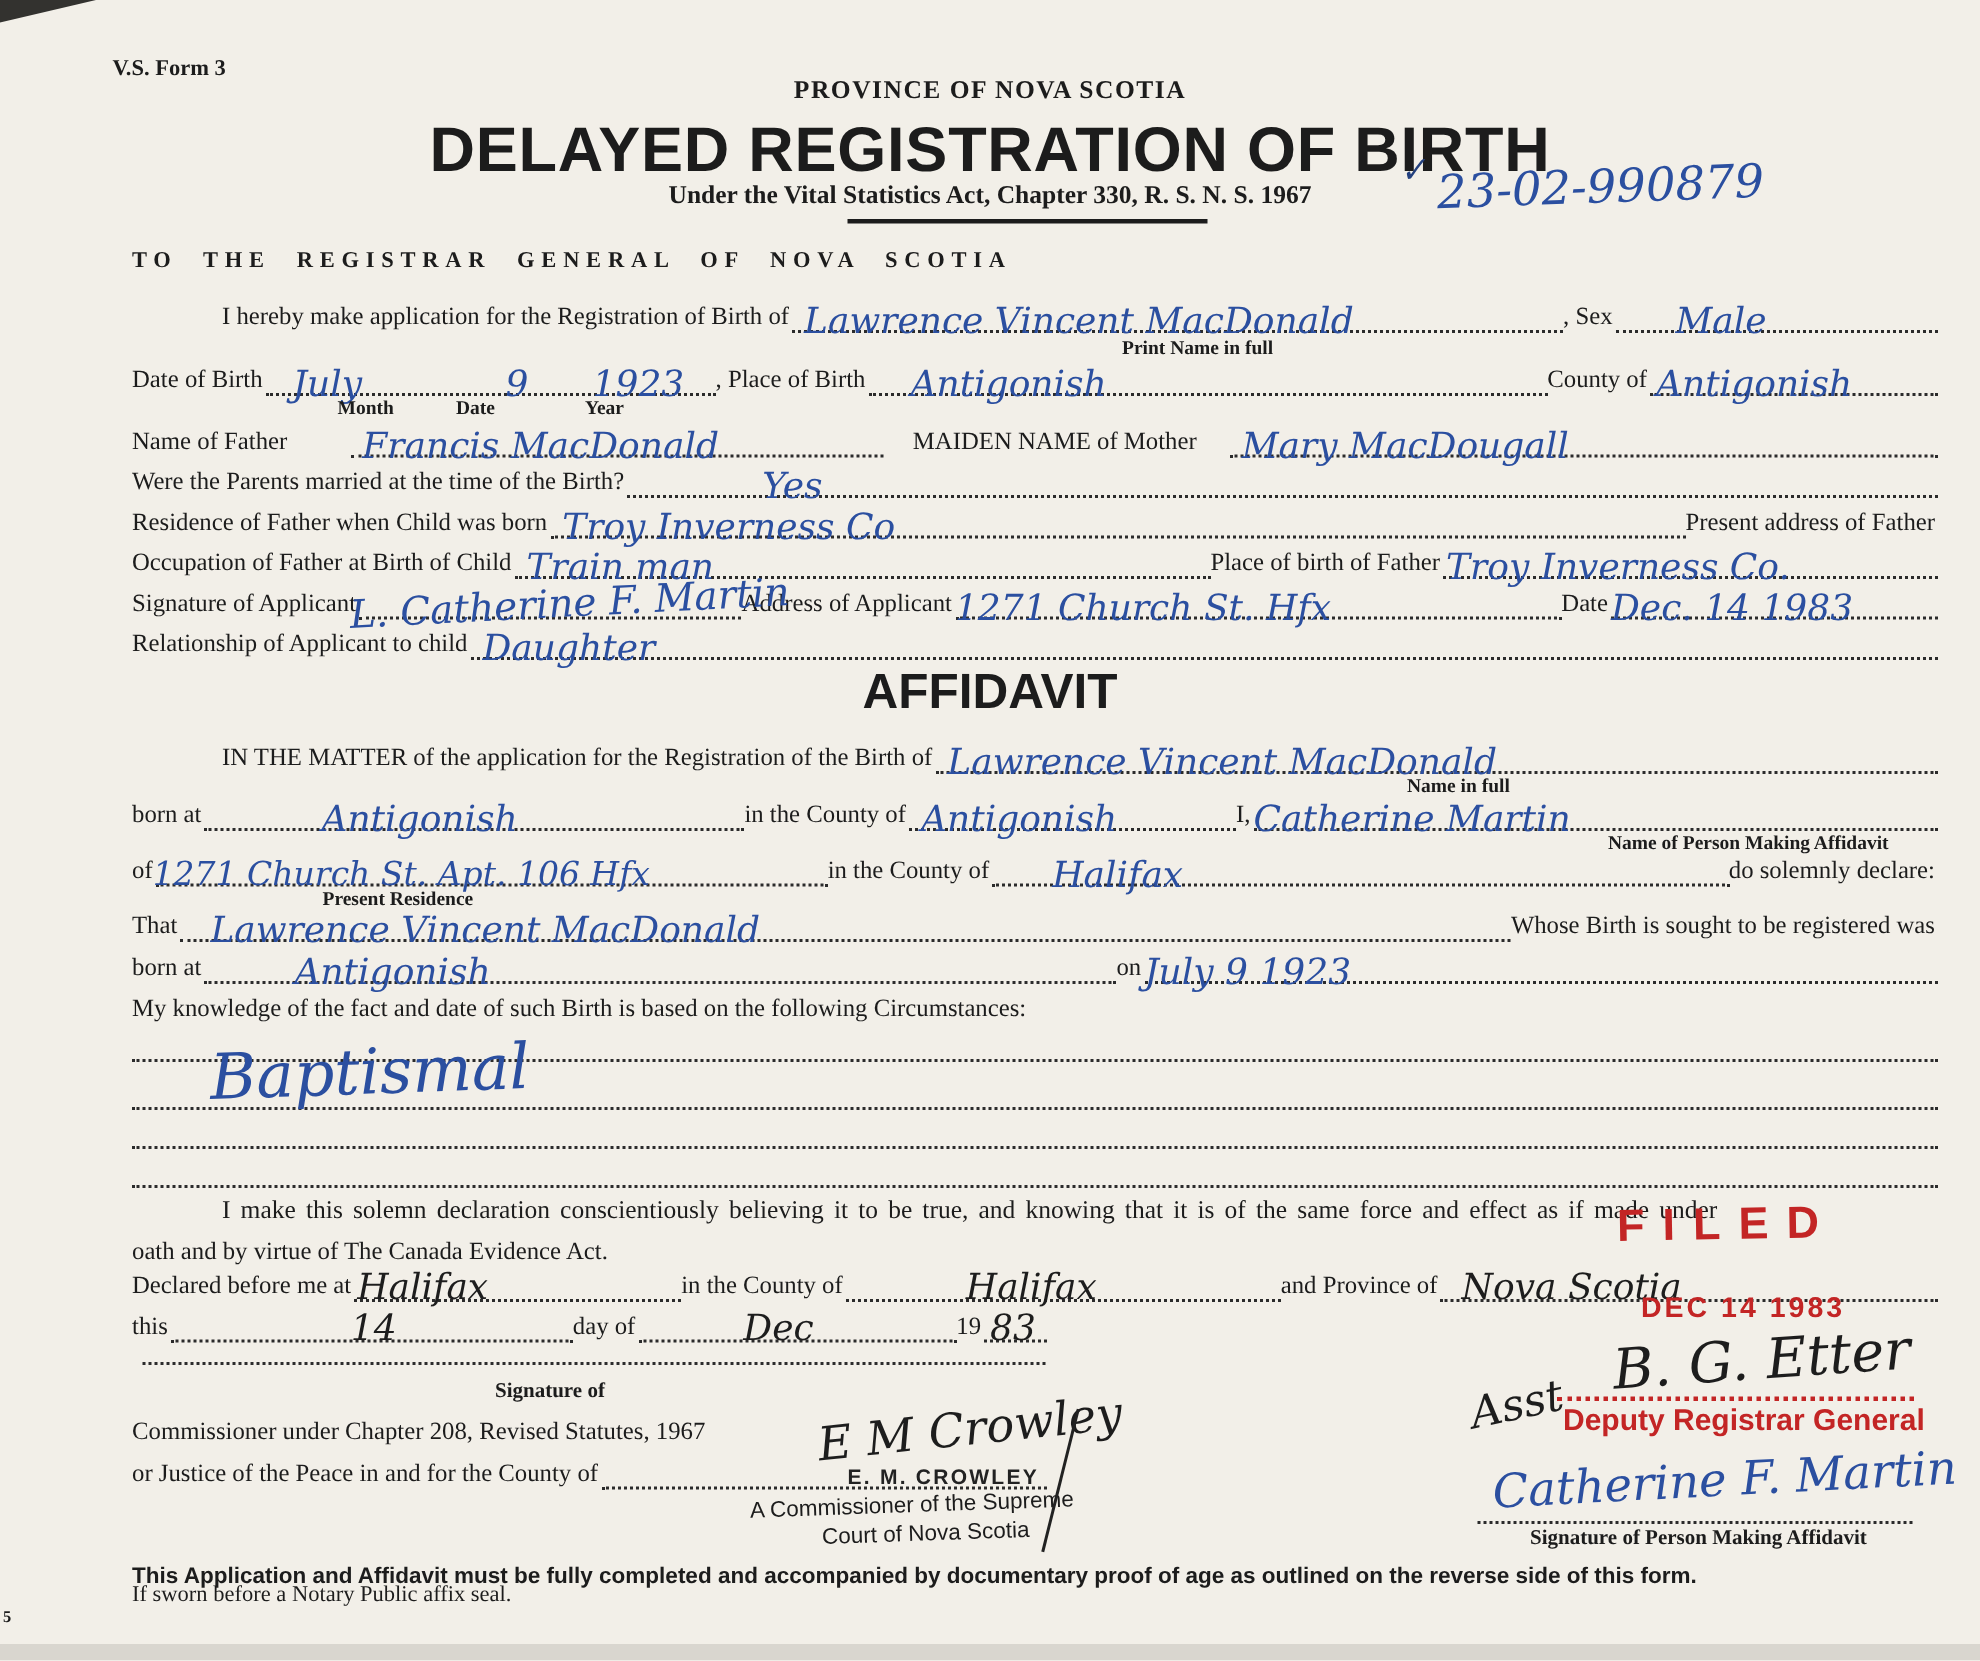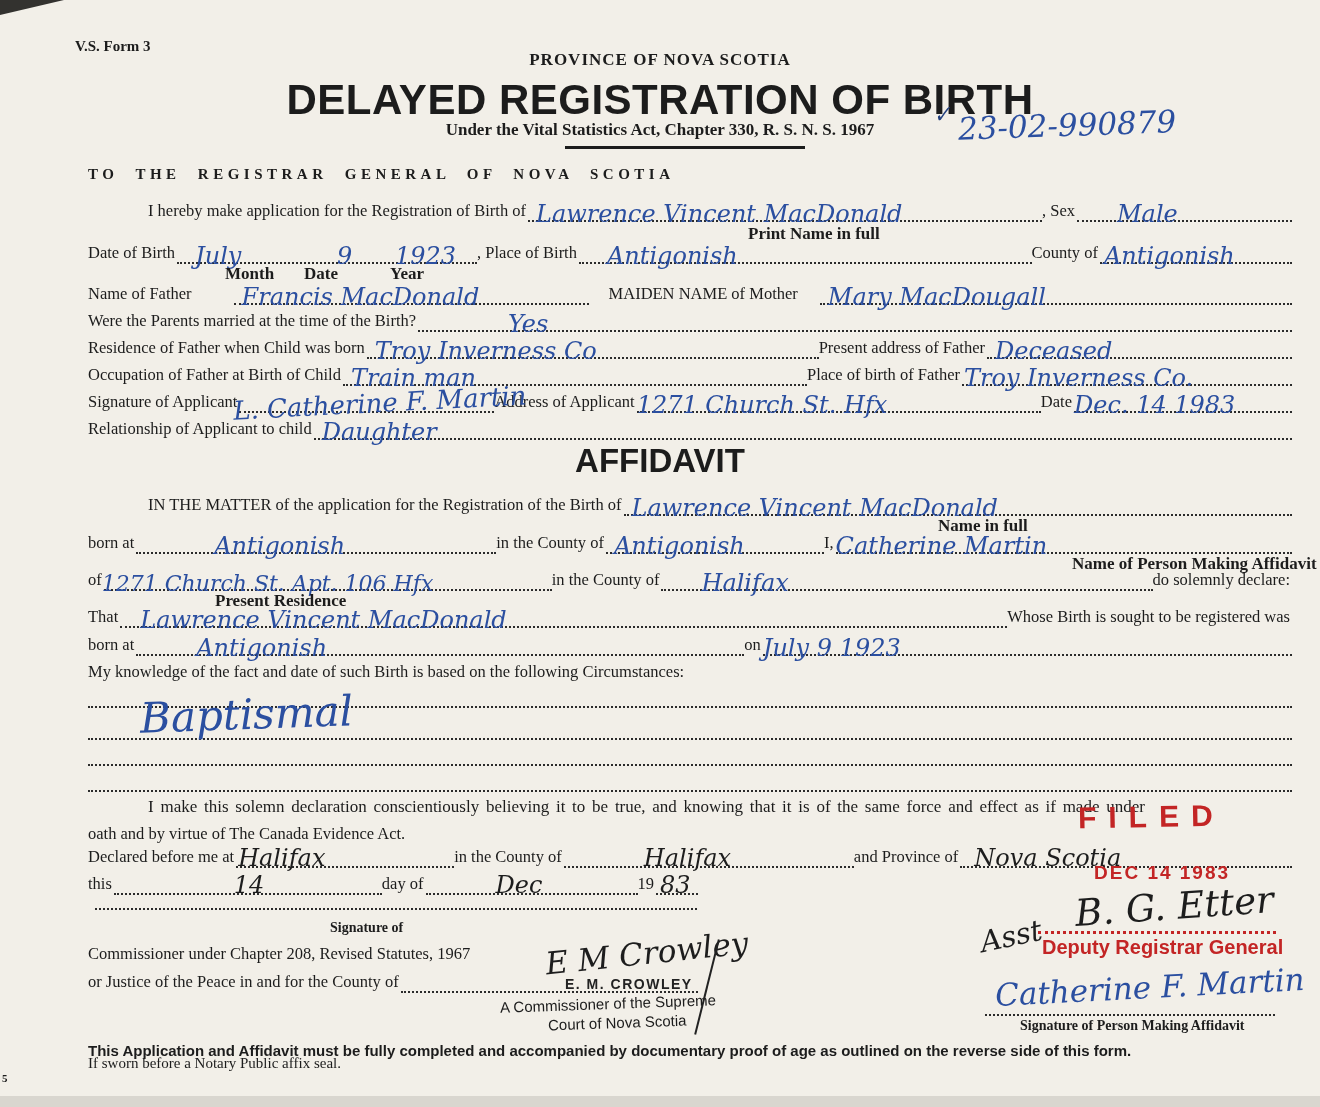--- a/index.html
+++ b/index.html
@@ -13,21 +13,21 @@
   .line{position:absolute;left:88px;right:28px;display:flex;align-items:flex-end;
         font-size:16.5px;line-height:1.15;}
   .lb{white-space:nowrap;padding:0 2px 1px 0;}
   .fl{position:relative;border-bottom:2px dotted #2b2b2b;height:20px;flex:0 0 auto;}
   .gr{flex:1 1 auto;}
   
   .hw{position:absolute;left:8px;bottom:-6px;font-family:"DejaVu Serif",serif;font-style:italic;
       color:#2b4fa0;font-size:24px;white-space:nowrap;line-height:1;}
   .hwb{color:#1d1d1d;}
   .sig{font-family:"DejaVu Serif",serif;font-style:italic;white-space:nowrap;line-height:1;}
-  .hint{position:absolute;font-weight:bold;font-size:17px;white-space:nowrap;}
+  .hint{position:absolute;font-weight:bold;font-size:13px;white-space:nowrap;}
   .rule{position:absolute;border-top:2.5px dotted #2b2b2b;height:0;}
   .red{color:#c32525;}
   .stamp{font-family:"Liberation Sans",sans-serif;font-weight:bold;white-space:nowrap;}
   .corner{position:absolute;top:0;left:0;width:0;height:0;
           border-top:15px solid #33322f;border-right:64px solid transparent;}
   .bottom-edge{position:absolute;left:0;right:0;bottom:0;height:11px;background:#d9d6cf;}
 </style>
 </head>
 <body>
 
@@ -93,23 +93,20 @@
         <span class="hw" style="left:90px;">Yes</span>
       </span>
   </div>
 
   <div class="line" style="top:337px;">
     <span class="lb">Residence of Father when Child was born</span>
     <span class="fl gr">
         <span class="hw">Troy Inverness Co</span>
       </span>
     <span class="lb">Present address of Father</span>
-    <span class="fl" style="width:305px;">
-        <span class="hw">Deceased</span>
-      </span>
   </div>
 
   <div class="line" style="top:364px;">
     <span class="lb">Occupation of Father at Birth of Child</span>
     <span class="fl gr">
         <span class="hw">Train man</span>
       </span>
     <span class="lb">Place of birth of Father</span>
     <span class="fl" style="width:330px;">
         <span class="hw" style="left:2px;">Troy Inverness Co.</span>

